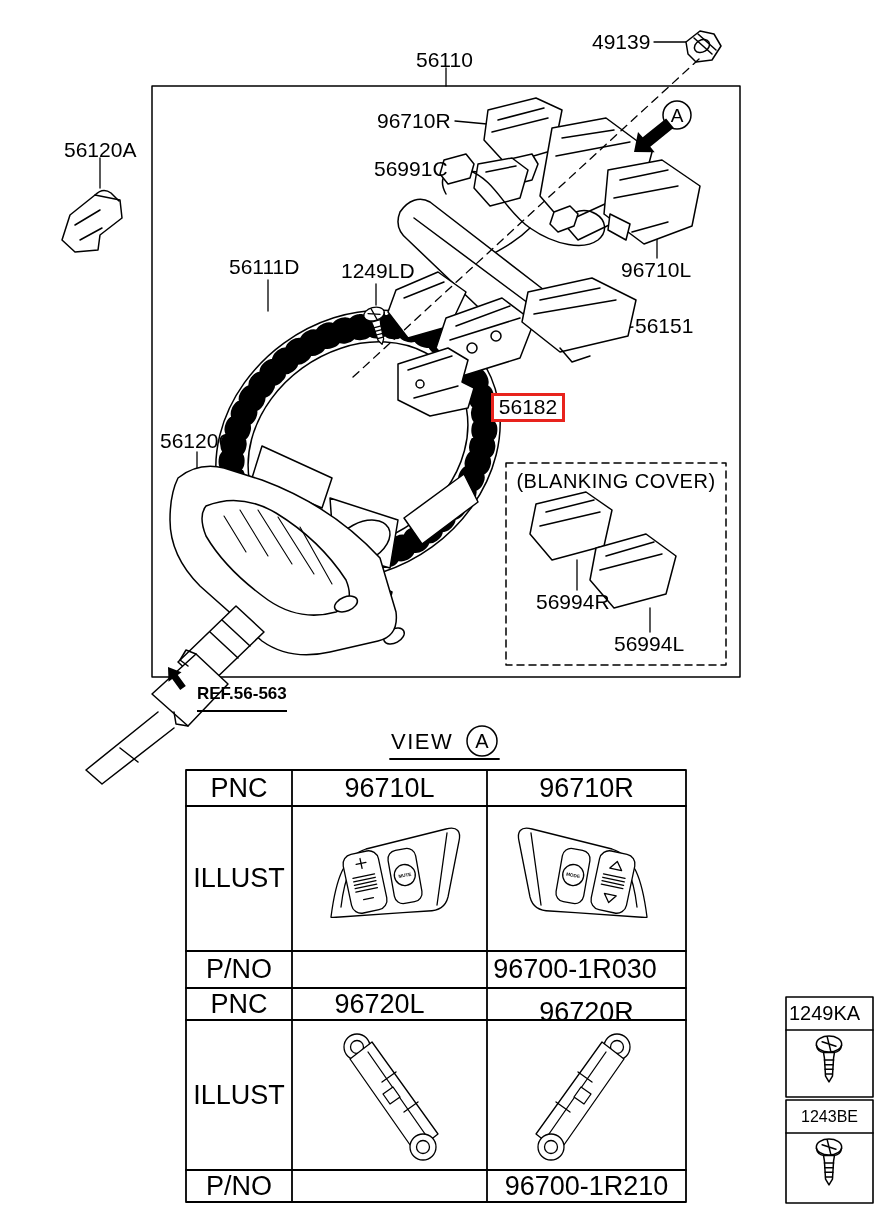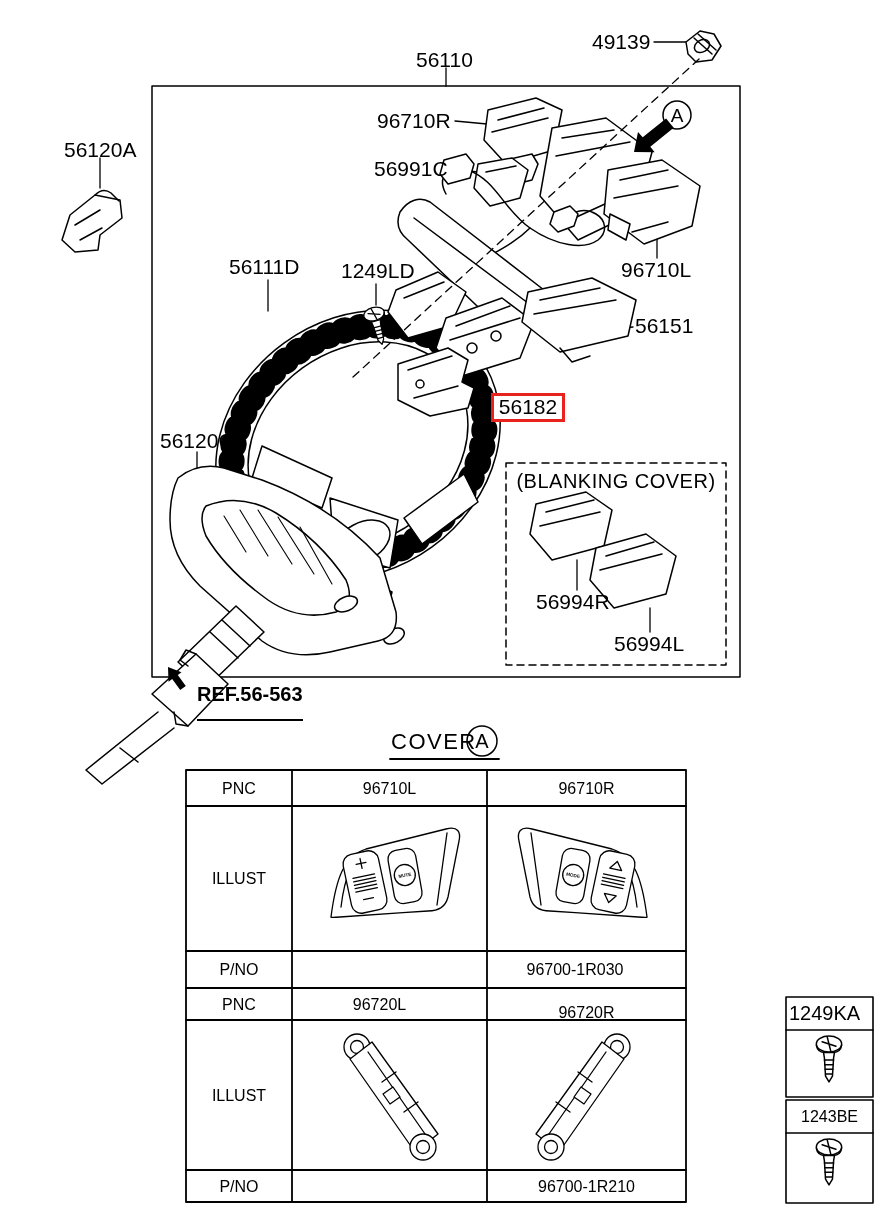--- a/index.html
+++ b/index.html
@@ -2,26 +2,26 @@
 <html><head>
 <meta charset="utf-8">
 <style>
   html,body{margin:0;padding:0;background:#fff;}
   .canvas{position:relative;width:886px;height:1211px;background:#fff;
           font-family:"Liberation Sans",sans-serif;color:#000;overflow:hidden;}
   svg.art{position:absolute;left:0;top:0;}
   svg text{font-family:"Liberation Sans",sans-serif;fill:#000;}
   .lbl{position:absolute;font-size:21px;line-height:21px;white-space:nowrap;}
   .cell{position:absolute;display:flex;align-items:center;justify-content:center;
-        font-size:16px;line-height:21px;}
+        font-size:27px;line-height:21px;}
   .hl{position:absolute;left:491px;top:393px;width:68px;height:23px;
       border:3px solid #e8231d;background:#fff;display:flex;align-items:flex-end;
       justify-content:center;font-size:21px;}
-  .ref{font-weight:bold;font-size:20px;line-height:20px;border-bottom:2px solid #000;
-       padding-bottom:15px;}
+  .ref{font-weight:bold;font-size:17px;line-height:20px;border-bottom:2px solid #000;
+       padding-bottom:6px;}
   .viewt{font-size:22px;letter-spacing:1.5px;}
   .blank-lbl{position:absolute;left:506px;top:471px;width:220px;text-align:center;
              font-size:20px;line-height:21px;letter-spacing:0.5px;}
 </style>
 </head>
 <body>
 
 <div class="canvas">
 
   <svg class="art" width="886" height="1211" viewBox="0 0 886 1211">
@@ -260,21 +260,21 @@
   <div class="lbl" style="left:635px;top:315px;">56151</div>
   <div class="lbl" style="left:64px;top:139px;">56120A</div>
   <div class="lbl" style="left:160px;top:430px;">56120C</div>
   <div class="hl">
     <span>56182</span>
   </div>
   <div class="blank-lbl">(BLANKING COVER)</div>
   <div class="lbl" style="left:536px;top:591px;">56994R</div>
   <div class="lbl" style="left:614px;top:633px;">56994L</div>
   <div class="lbl ref" style="left:197px;top:684px;">REF.56-563</div>
-  <div class="lbl viewt" style="left:391px;top:731px;">COVER</div>
+  <div class="lbl viewt" style="left:391px;top:731px;">VIEW</div>
 
   <div class="cell" style="left:186px;top:770px;width:106px;height:36px;">PNC</div>
   <div class="cell" style="left:292px;top:770px;width:195px;height:36px;">96710L</div>
   <div class="cell" style="left:487px;top:770px;width:199px;height:36px;">96710R</div>
   <div class="cell" style="left:186px;top:806px;width:106px;height:145px;">ILLUST</div>
   <div class="cell" style="left:186px;top:951px;width:106px;height:37px;">P/NO</div>
   <div class="cell" style="left:487px;top:951px;width:176px;height:37px;">96700-1R030</div>
 
   <div class="cell" style="left:186px;top:988px;width:106px;height:32px;">PNC</div>
   <div class="cell" style="left:292px;top:988px;width:175px;height:32px;">96720L</div>

